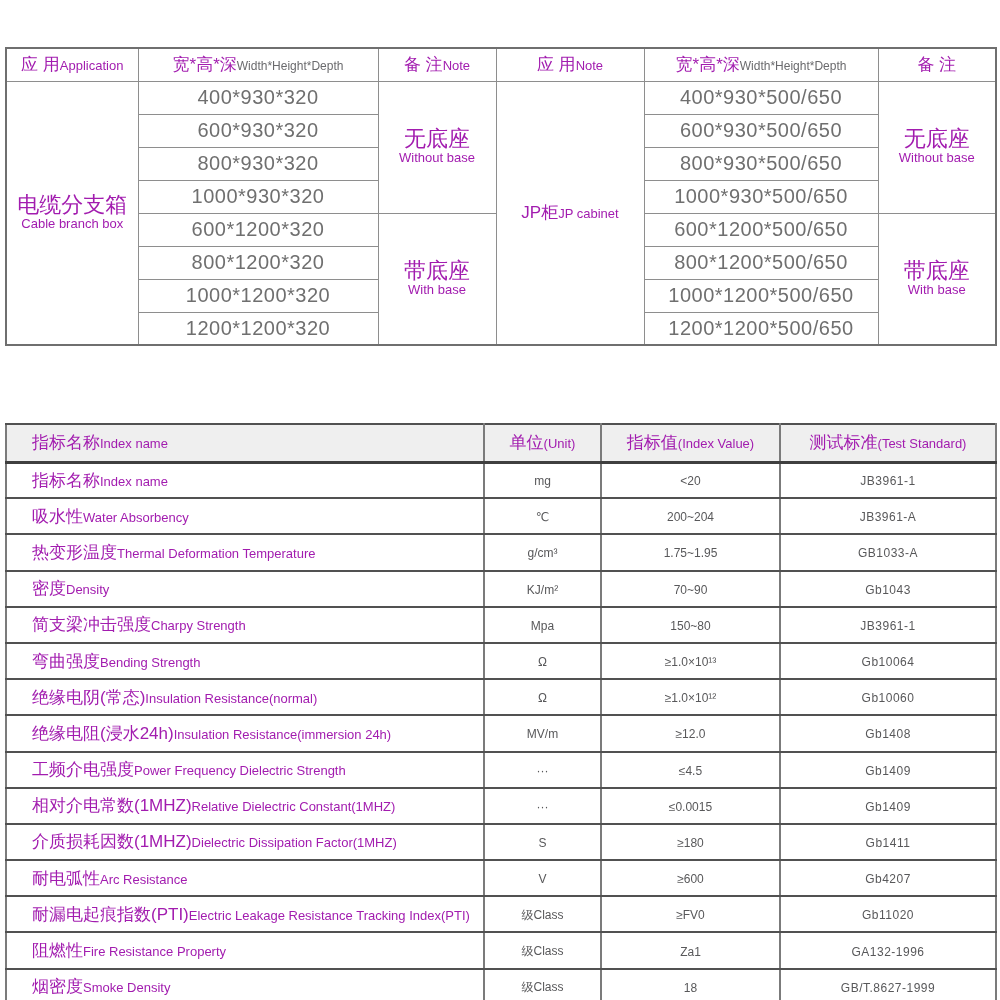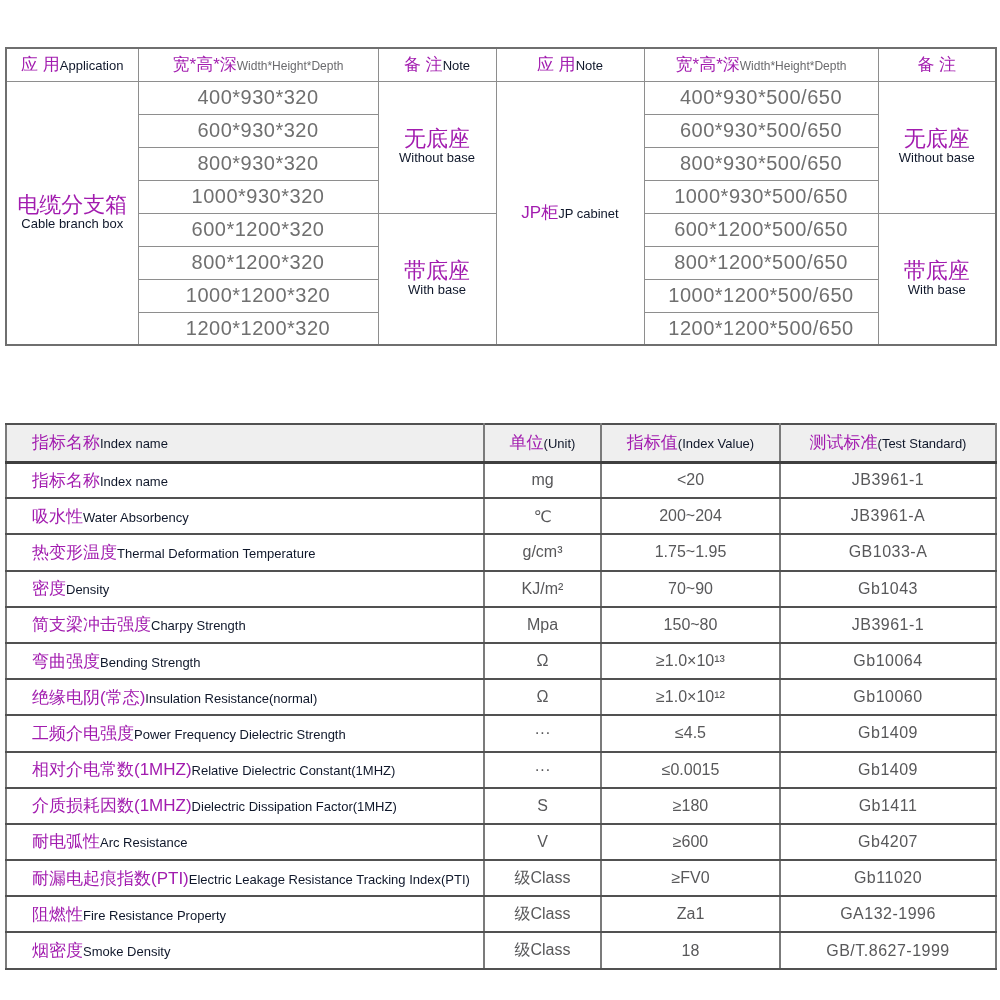--- a/index.html
+++ b/index.html
@@ -6,37 +6,37 @@
   .page{position:relative;width:1000px;height:1000px;background:#ffffff;overflow:hidden;
         font-family:"Liberation Sans","DejaVu Sans",sans-serif;color:#58585a;}
   table{border-collapse:collapse;table-layout:fixed;}
 
   
   .spec{position:absolute;left:5px;top:47px;width:990px;border:2px solid #6f6f6f;}
   .spec td,.spec th{border:1.5px solid #8e8e8e;text-align:center;vertical-align:middle;
         padding:0;font-weight:normal;overflow:hidden;white-space:nowrap;}
   .spec tr{height:33px;}
   .zh{font-size:17px;color:#a21caf;}
-  .en{font-size:13px;color:#0f172a;}
+  .en{font-size:13px;color:#a21caf;}
   .en-sm{font-size:12px;color:#6a6a6d;}
   .size-val{font-size:20px;color:#6f6f6f;letter-spacing:0.5px;}
   .two-line .zh{display:block;font-size:22px;line-height:22px;}
   .two-line .en{display:block;font-size:13px;line-height:16px;}
 
   
   .idx{position:absolute;left:5px;top:423px;width:990px;border:2px solid #4f4f4f;}
   .idx td,.idx th{border-top:2px solid #515151;border-bottom:2px solid #515151;
         border-left:2px solid #7b7b7b;border-right:2px solid #7b7b7b;
         padding:0;font-weight:normal;vertical-align:middle;overflow:hidden;white-space:nowrap;}
   .idx thead tr{height:38px;}
   .idx thead th{background:#efefef;border-bottom:3px solid #3f3f3f;}
   .idx tbody tr{height:36.2px;}
   .idx .c-name{text-align:left;padding-left:25px;}
   .idx .c-unit,.idx .c-val,.idx .c-std{text-align:center;}
-  .idx .cell-txt{font-size:16px;color:#58585a;}
+  .idx .cell-txt{font-size:12px;color:#58585a;}
   .idx .c-std .cell-txt{letter-spacing:0.5px;}
 </style>
 </head>
 <body>
 
 <div class="page">
 
   <table class="spec">
     <colgroup>
       <col style="width:132px">
@@ -173,20 +173,26 @@
       <td class="c-std"><span class="cell-txt">Gb10064</span></td>
     </tr>
 
     <tr>
       <td class="c-name"><span class="zh">绝缘电阴(常态)</span><span class="en">Insulation Resistance(normal)</span></td>
       <td class="c-unit"><span class="cell-txt">Ω</span></td>
       <td class="c-val"><span class="cell-txt">≥1.0×10¹²</span></td>
       <td class="c-std"><span class="cell-txt">Gb10060</span></td>
     </tr>
 
+    <tr>
+      <td class="c-name"><span class="zh">绝缘电阻(浸水24h)</span><span class="en">Insulation Resistance(immersion 24h)</span></td>
+      <td class="c-unit"><span class="cell-txt">MV/m</span></td>
+      <td class="c-val"><span class="cell-txt">≥12.0</span></td>
+      <td class="c-std"><span class="cell-txt">Gb1408</span></td>
+    </tr>
 
     <tr>
       <td class="c-name"><span class="zh">工频介电强度</span><span class="en">Power Frequency Dielectric Strength</span></td>
       <td class="c-unit"><span class="cell-txt">···</span></td>
       <td class="c-val"><span class="cell-txt">≤4.5</span></td>
       <td class="c-std"><span class="cell-txt">Gb1409</span></td>
     </tr>
 
     <tr>
       <td class="c-name"><span class="zh">相对介电常数(1MHZ)</span><span class="en">Relative Dielectric Constant(1MHZ)</span></td>

